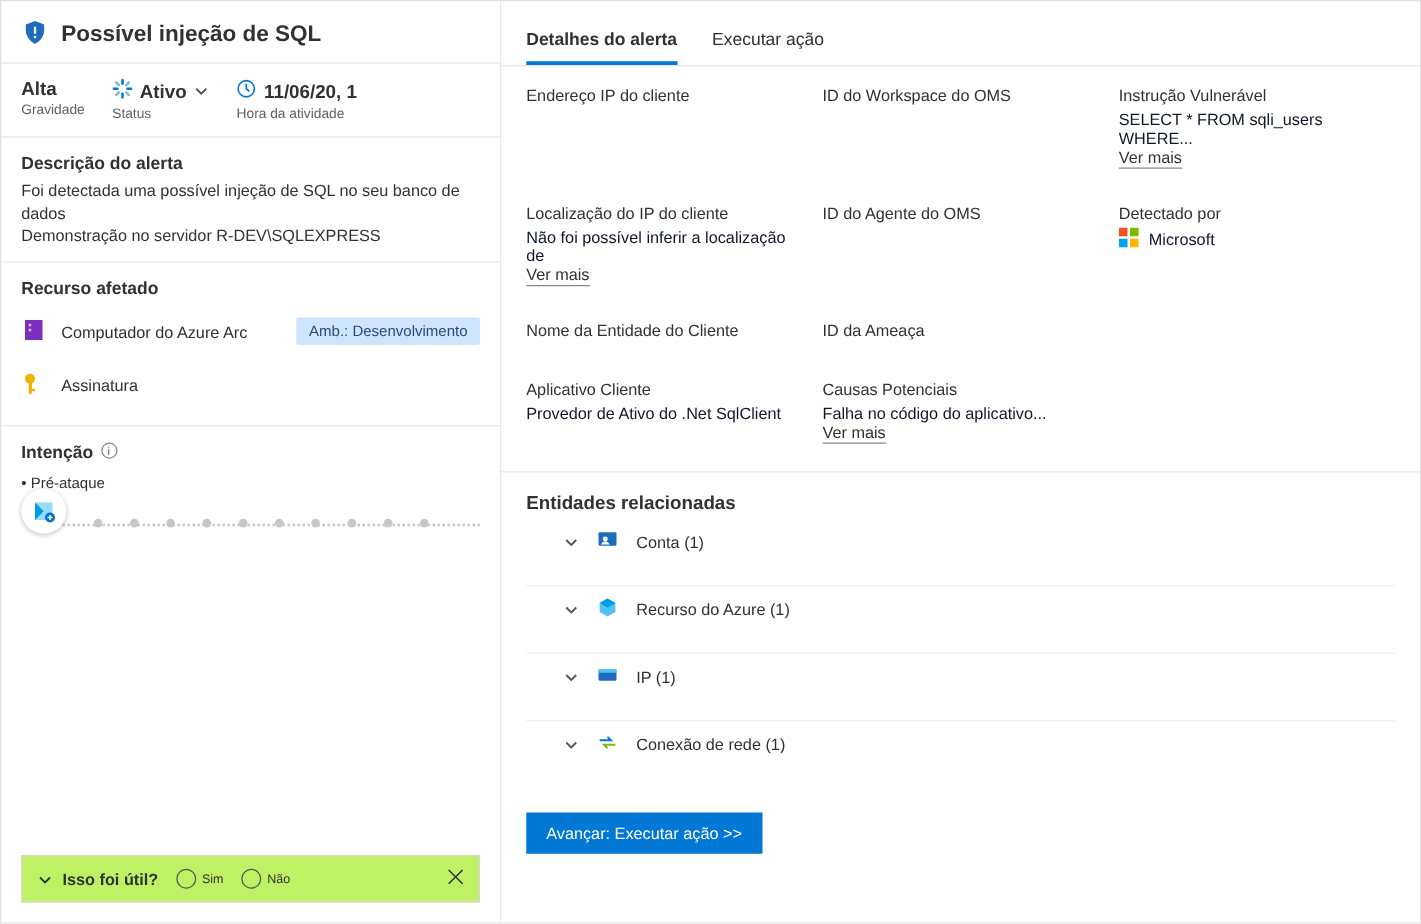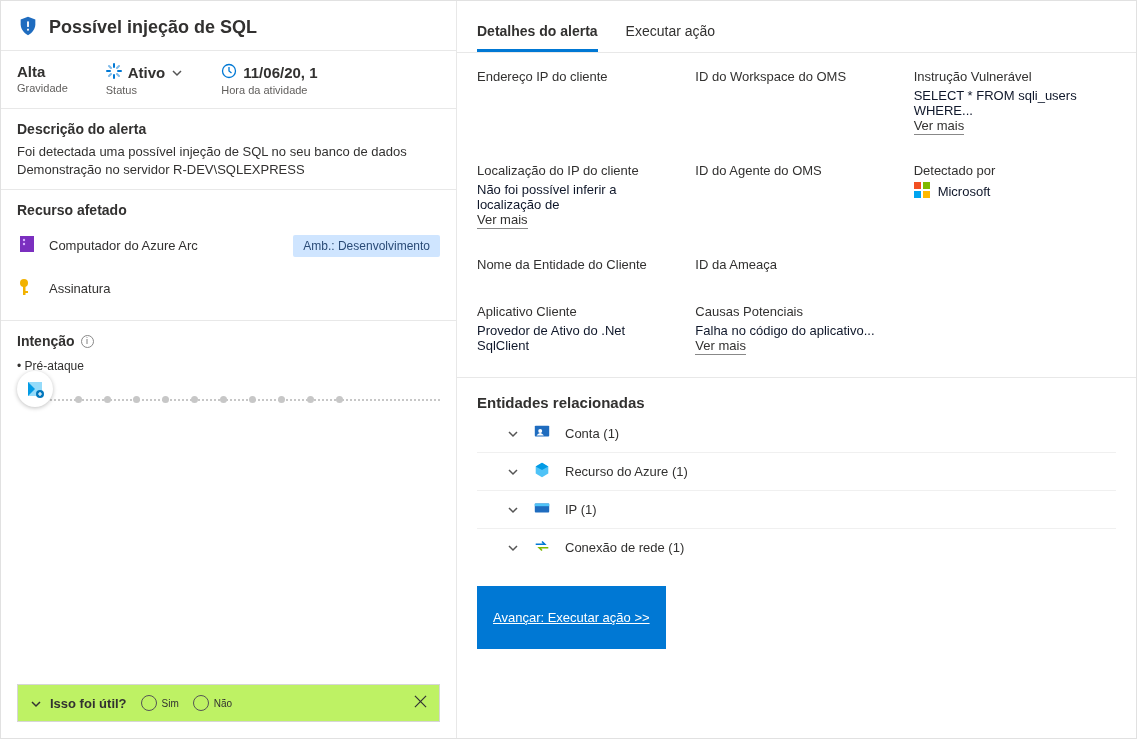--- a/index.html
+++ b/index.html
@@ -8,29 +8,29 @@
   .root { width:1137px; height:739px; display:flex; flex-direction:column; border:1px solid #e1e1e1; }
   .header { padding:10px 20px 8px 20px; }
   .breadcrumb { font-size:13px; display:flex; align-items:center; gap:6px; margin-bottom:4px; }
   .bc-sep { color:#666; }
   .title-row { display:flex; align-items:center; justify-content:space-between; }
   .title { font-size:24px; font-weight:600; }
   .pin-icon { width:16px; height:16px; color:#555; cursor:pointer; }
   .close-btn { width:32px; height:32px; display:flex; align-items:center; justify-content:center; cursor:pointer; }
 
   .body { flex:1; display:flex; min-height:0; }
-  .left-pane { width:456px; border-right:1px solid #e8e8e8; display:flex; flex-direction:column; }
+  .left-pane { width:400px; border-right:1px solid #e8e8e8; display:flex; flex-direction:column; }
   .right-pane { flex:1; display:flex; flex-direction:column; min-width:0; }
 
   
   .alert-name-row { padding:14px 16px 10px 16px; display:flex; align-items:center; gap:10px; }
   .shield-icon { width:22px; height:22px; }
   .alert-name { font-size:18px; font-weight:600; }
 
-  .metrics { display:flex; border-top:1px solid #e8e8e8; border-bottom:1px solid #e8e8e8; padding:12px 16px; gap:38px; }
+  .metrics { display:flex; border-top:1px solid #e8e8e8; border-bottom:1px solid #e8e8e8; padding:12px 16px; gap:22px; }
   .metric { display:flex; flex-direction:column; gap:2px; }
   .metric-value-row { display:flex; align-items:center; gap:6px; font-size:15px; font-weight:600; }
   .metric-label { font-size:11px; color:#605e5c; }
   .chev-s { width:12px; height:12px; color:#555; }
   .clock-icon, .spinner-icon { width:16px; height:16px; }
   
   .section { padding:12px 16px 10px 16px; }
   .sec-title { font-weight:600; font-size:14px; margin-bottom:6px; }
   .sec-text { font-size:13px; color:#323130; line-height:1.4; }
 
@@ -58,26 +58,26 @@
   .tab.active { font-weight:600; border-bottom:3px solid #0078d4; color:#323130; }
 
   .detail-grid { padding:16px 20px; display:grid; grid-template-columns: 1fr 1fr 1fr; column-gap:16px; row-gap:28px; }
   .field-label { font-size:13px; color:#323130; margin-bottom:4px; }
   .field-value { font-size:13px; color:#0f172a; }
   .see-more { font-size:13px; border-bottom:1px solid #888; display:inline-block; padding-bottom:1px; cursor:pointer; }
   .ms-row { display:flex; align-items:center; gap:8px; margin-top:4px;}
 
   .rel-section { padding:4px 20px 14px 20px; border-top:1px solid #e8e8e8; margin-top:6px;}
   .rel-title { font-weight:600; font-size:15px; margin:12px 0 4px 0;}
-  .rel-row { display:flex; align-items:center; gap:14px; padding:8px 0 8px 30px; border-bottom:1px solid #f0f0f0; cursor:pointer;}
+  .rel-row { display:flex; align-items:center; gap:14px; padding:8px 0 24px 30px; border-bottom:1px solid #f0f0f0; cursor:pointer;}
   .rel-row:last-child { border-bottom:none;}
   .ent-icon { width:18px; height:18px; }
   .exp-chev { width:12px; height:12px; color:#555; }
 
-  .primary-btn { background:#0078d4; color:#fff; border:none; padding:24px 16px; font-size:13px; cursor:pointer; margin:6px 20px 14px 20px; align-self:flex-start;text-decoration:underline; }
+  .primary-btn { background:#0078d4; color:#fff; border:none; padding:9px 16px; font-size:13px; cursor:pointer; margin:6px 20px 14px 20px; align-self:flex-start; }
 </style>
 </head>
 <body>
 
 <div class="root">
 
 
   <div class="body">
 
     <div class="left-pane">

